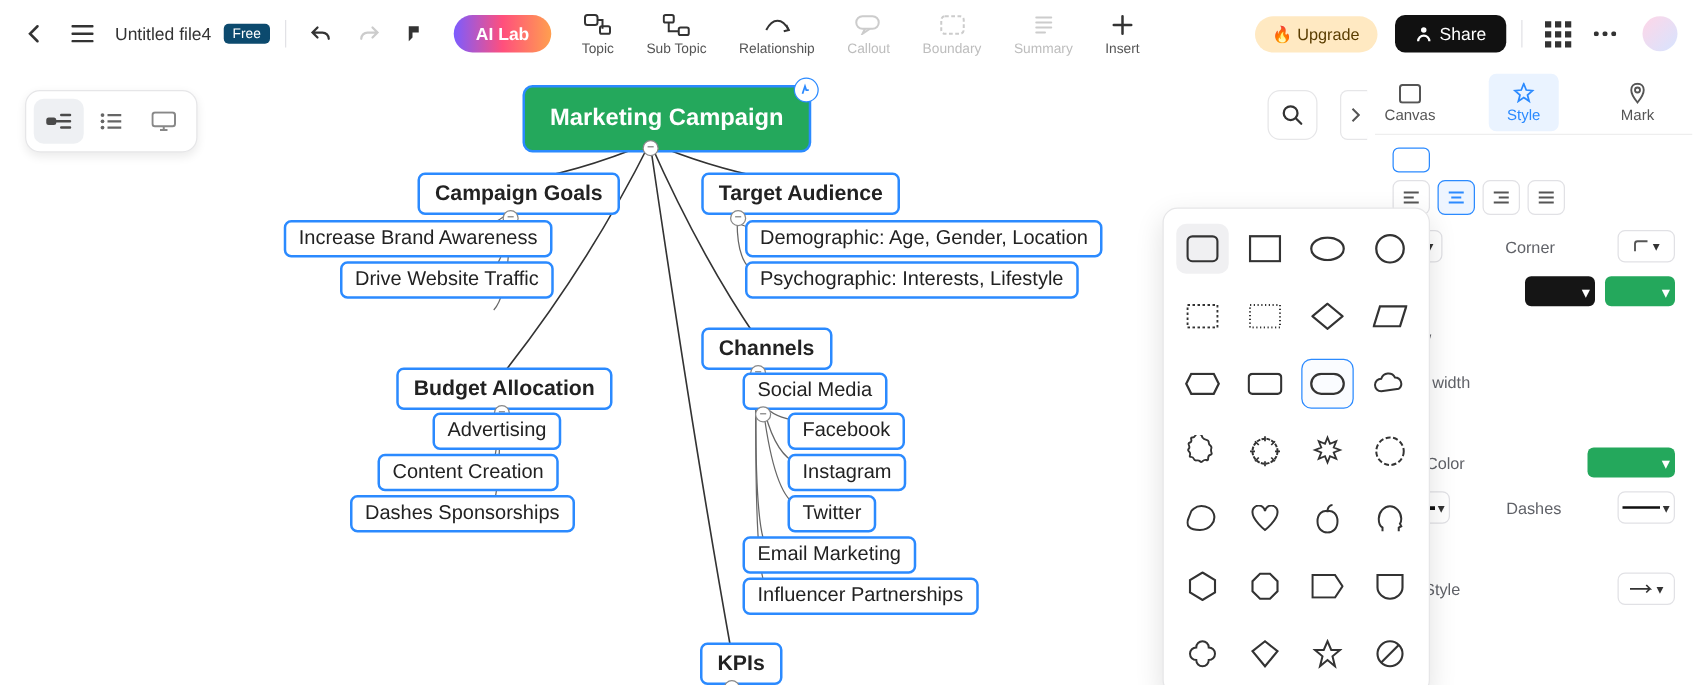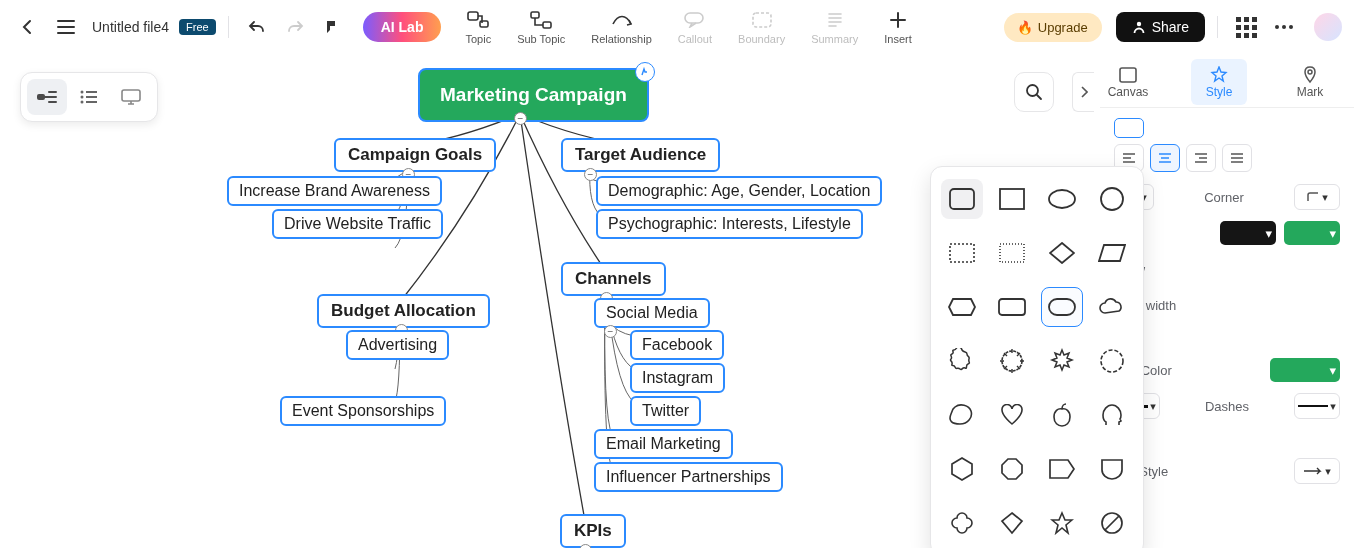--- a/index.html
+++ b/index.html
@@ -546,17 +546,18 @@
   <div class="exp" style="left:604px; top:271px;">−</div>
   <div class="node sub" style="left:630px; top:276px;">Facebook</div>
   <div class="node sub" style="left:630px; top:309px;">Instagram</div>
   <div class="node sub" style="left:630px; top:342px;">Twitter</div>
   <div class="node sub" style="left:594px; top:375px;">Email Marketing</div>
   <div class="node sub" style="left:594px; top:408px;">Influencer Partnerships</div>
 
   <div class="node" style="left:317px; top:240px; font-weight:600;">Budget Allocation</div>
   <div class="exp" style="left:395px; top:270px;">−</div>
   <div class="node sub" style="left:346px; top:276px;">Advertising</div>
-  <div class="node sub" style="left:280px; top:342px;">Event Sponsorships</div>
+  <div class="node sub" style="left:302px; top:309px;">Content Creation</div>
+  <div class="node sub" style="left:280px; top:342px;">Dashes Sponsorships</div>
 
   <div class="node" style="left:560px; top:460px; font-weight:600;">KPIs</div>
   <div class="exp" style="left:579px; top:490px;">−</div>
 </div>
 
 </body></html>

